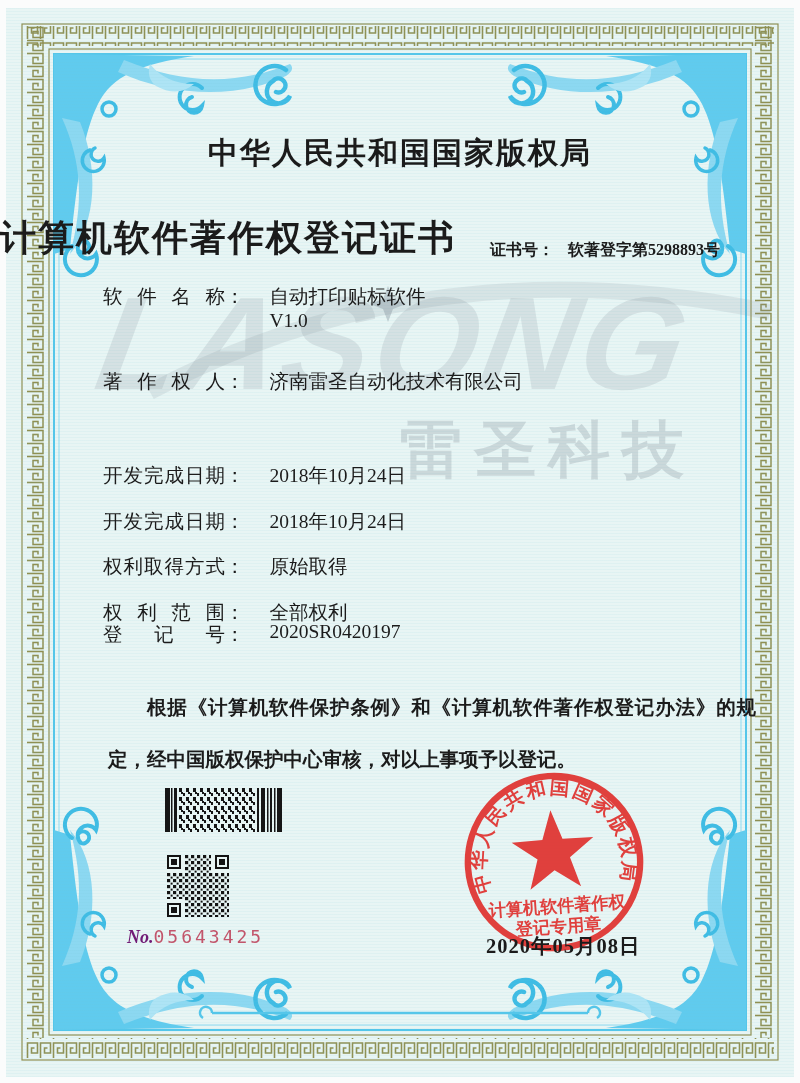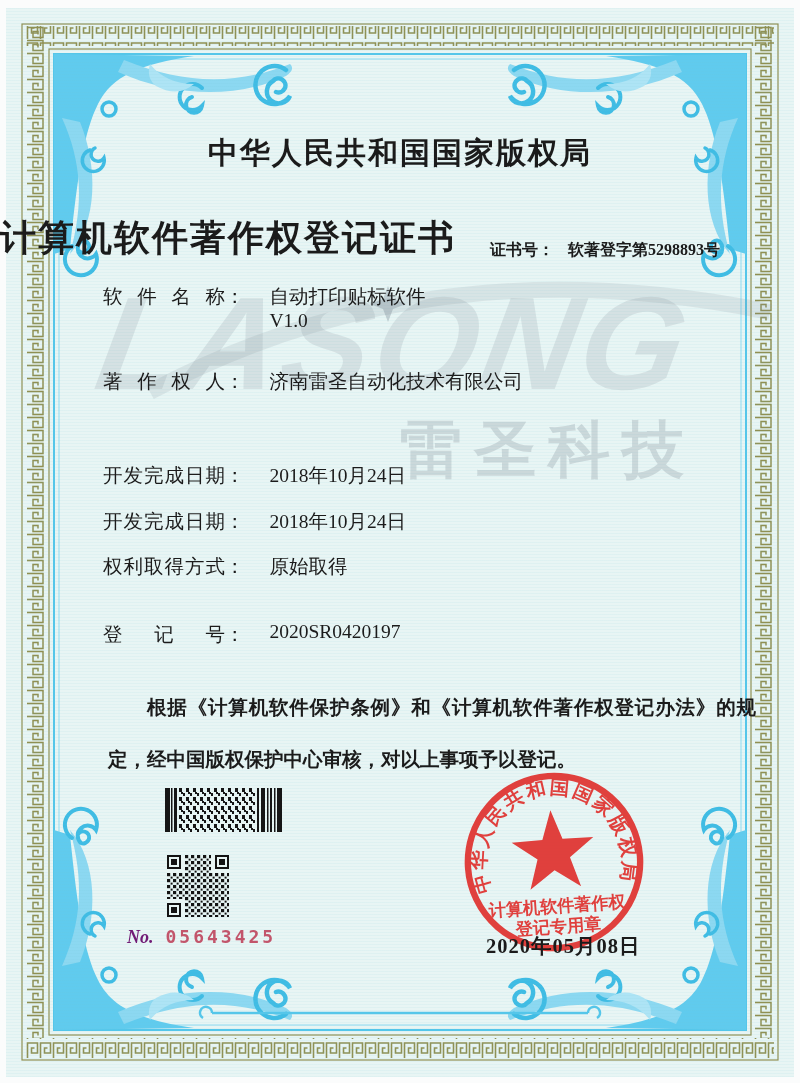--- a/index.html
+++ b/index.html
@@ -27,22 +27,22 @@
         text-justify:inter-character;vertical-align:top;}
   .fcolon{vertical-align:top;}
   .fvalue{display:inline-block;margin-left:20px;vertical-align:top;white-space:normal;width:430px;}
   .fline2{display:block;}
   .statement{position:absolute;left:88px;top:682px;width:648px;font-size:19.5px;font-weight:bold;
         line-height:52px;text-indent:39px;text-align:justify;margin-left:20px;}
   .barcode{position:absolute;left:165px;top:788px;}
   .qr{position:absolute;left:167px;top:855px;}
   .serial{position:absolute;left:127px;top:926px;font-size:18px;white-space:nowrap;}
   .serial-label{color:#701a75;font-weight:bold;font-style:italic;}
-  .serial-num{margin-left:12px;color:#c2556b;letter-spacing:3px;
-        font-family:"DejaVu Sans Mono","Liberation Mono",monospace;font-weight:bold;}
+  .serial-num{color:#c2556b;letter-spacing:3px;
+        font-family:"DejaVu Sans Mono","Liberation Mono",monospace;}
   .seal{position:absolute;left:461px;top:769px;opacity:0.92;}
   .seal text{font-family:"Liberation Serif","DejaVu Serif",serif;font-weight:bold;}
   .issue-date{position:absolute;left:486px;top:932px;font-size:20.5px;font-weight:bold;
         letter-spacing:1px;white-space:nowrap;}
 </style>
 </head>
 <body>
 
 <div class="page">
 
@@ -126,20 +126,24 @@
     <div class="frow" style="top:508px">
       <span class="flabel">开发完成日期</span><span class="fcolon">：</span>
       <span class="fvalue"><span>2018年10月24日</span></span>
     </div>
 
     <div class="frow" style="top:553px">
       <span class="flabel">权利取得方式</span><span class="fcolon">：</span>
       <span class="fvalue"><span>原始取得</span></span>
     </div>
 
+    <div class="frow" style="top:599px">
+      <span class="flabel">权利范围</span><span class="fcolon">：</span>
+      <span class="fvalue"><span>全部权利</span></span>
+    </div>
 
     <div class="frow" style="top:621px">
       <span class="flabel">登记号</span><span class="fcolon">：</span>
       <span class="fvalue"><span>2020SR0420197</span></span>
     </div>
 
     <div class="statement">根据《计算机软件保护条例》和《计算机软件著作权登记办法》的规定，经中国版权保护中心审核，对以上事项予以登记。</div>
 
     <svg class="barcode" width="118" height="44" viewBox="0 0 118 44">
       <defs>

